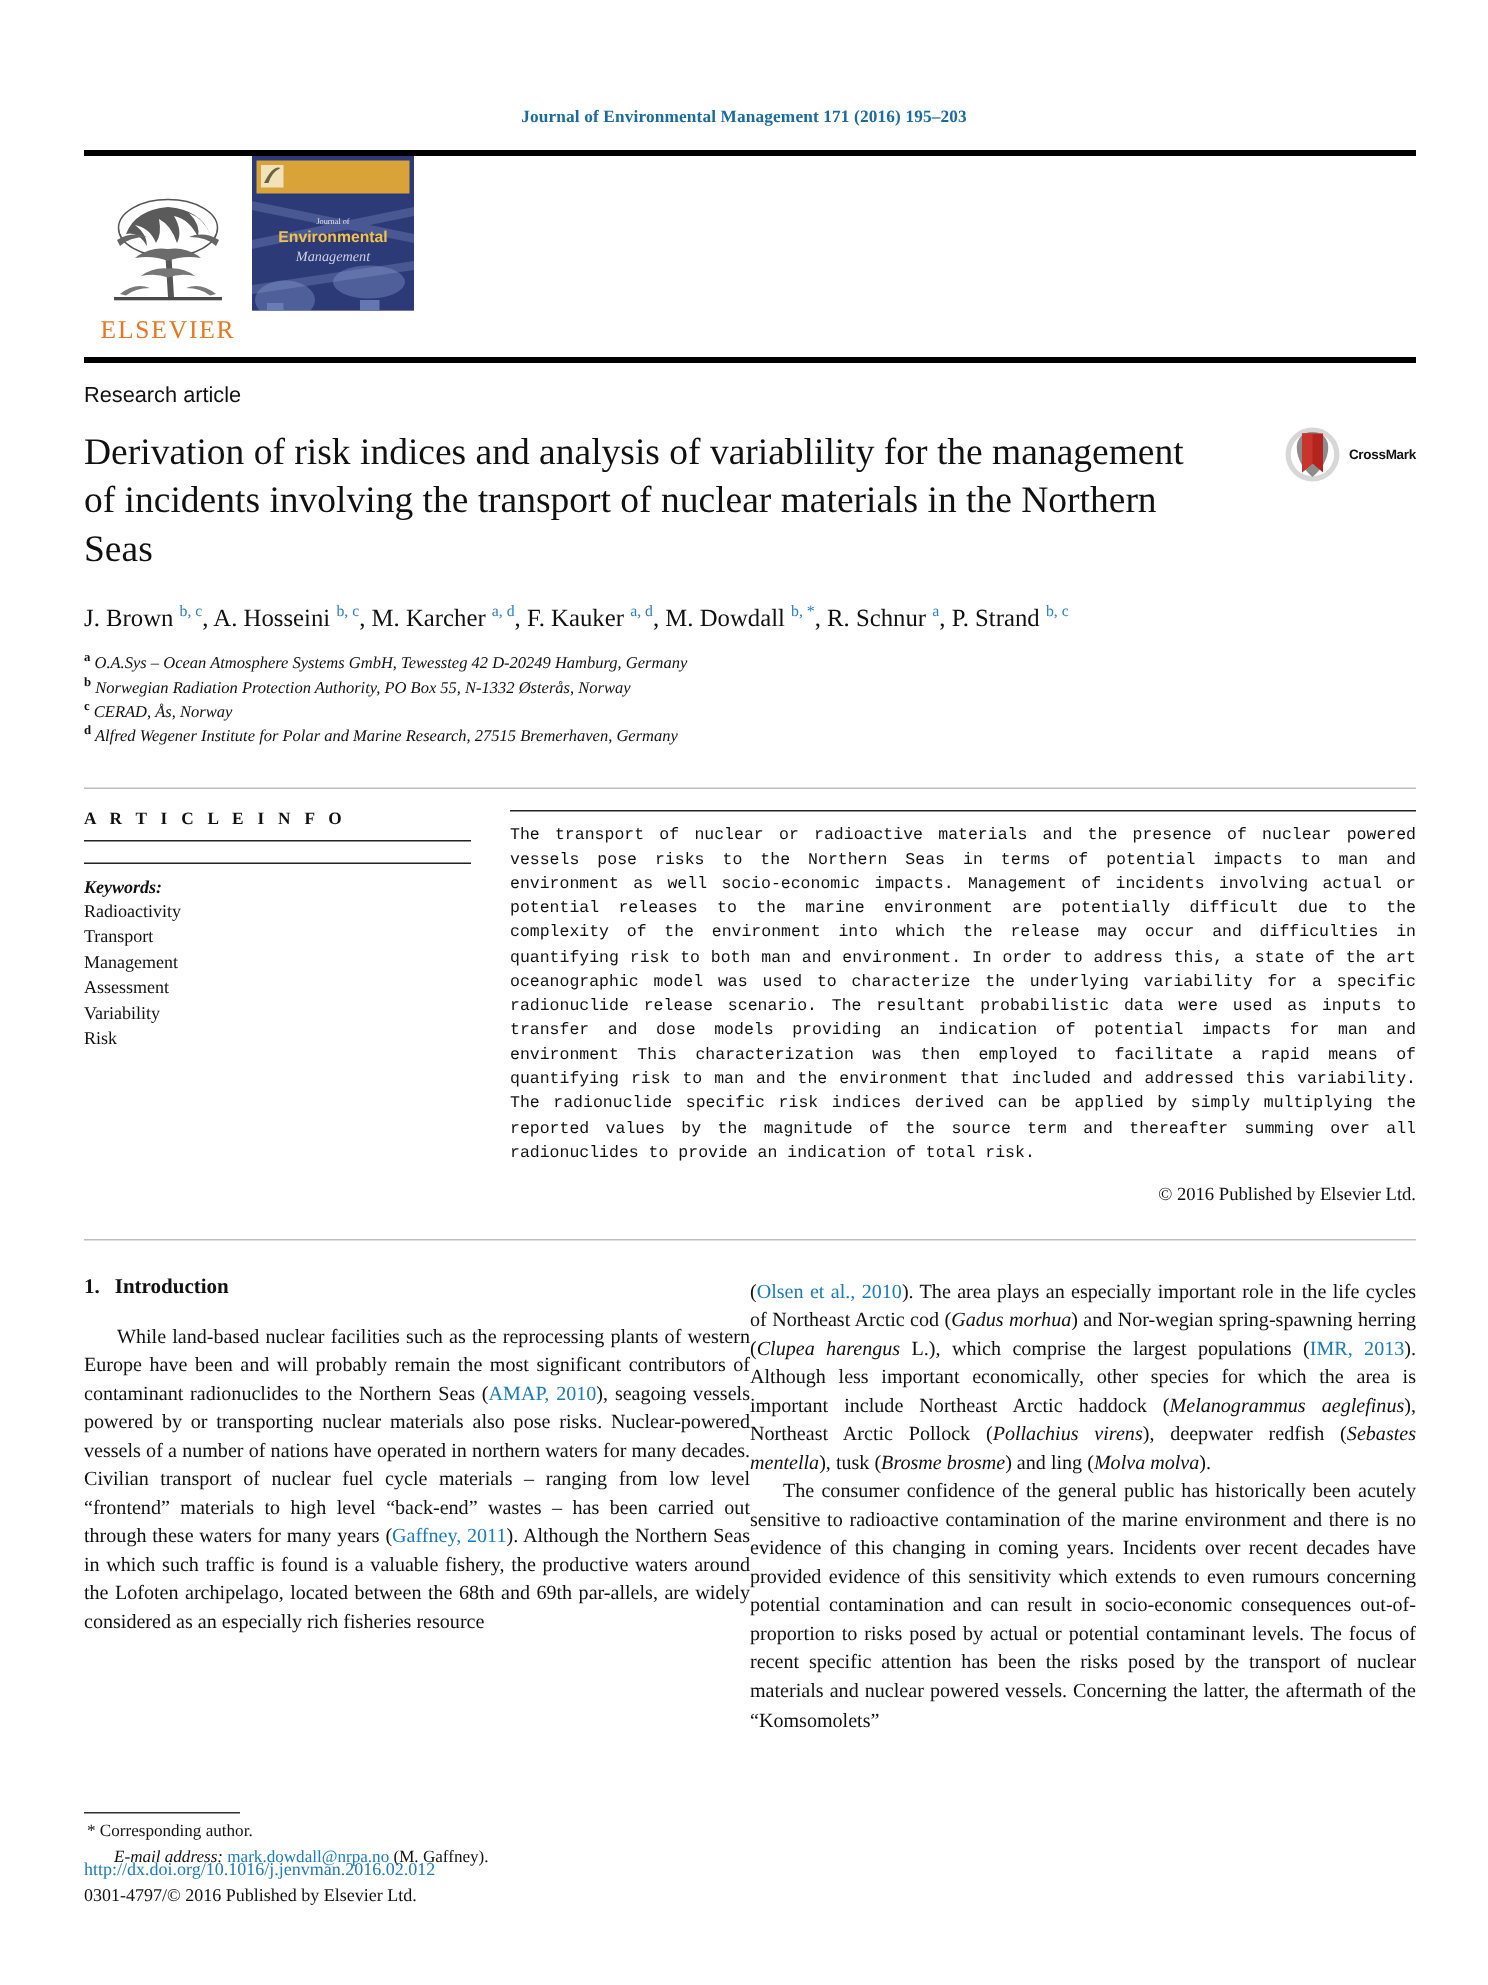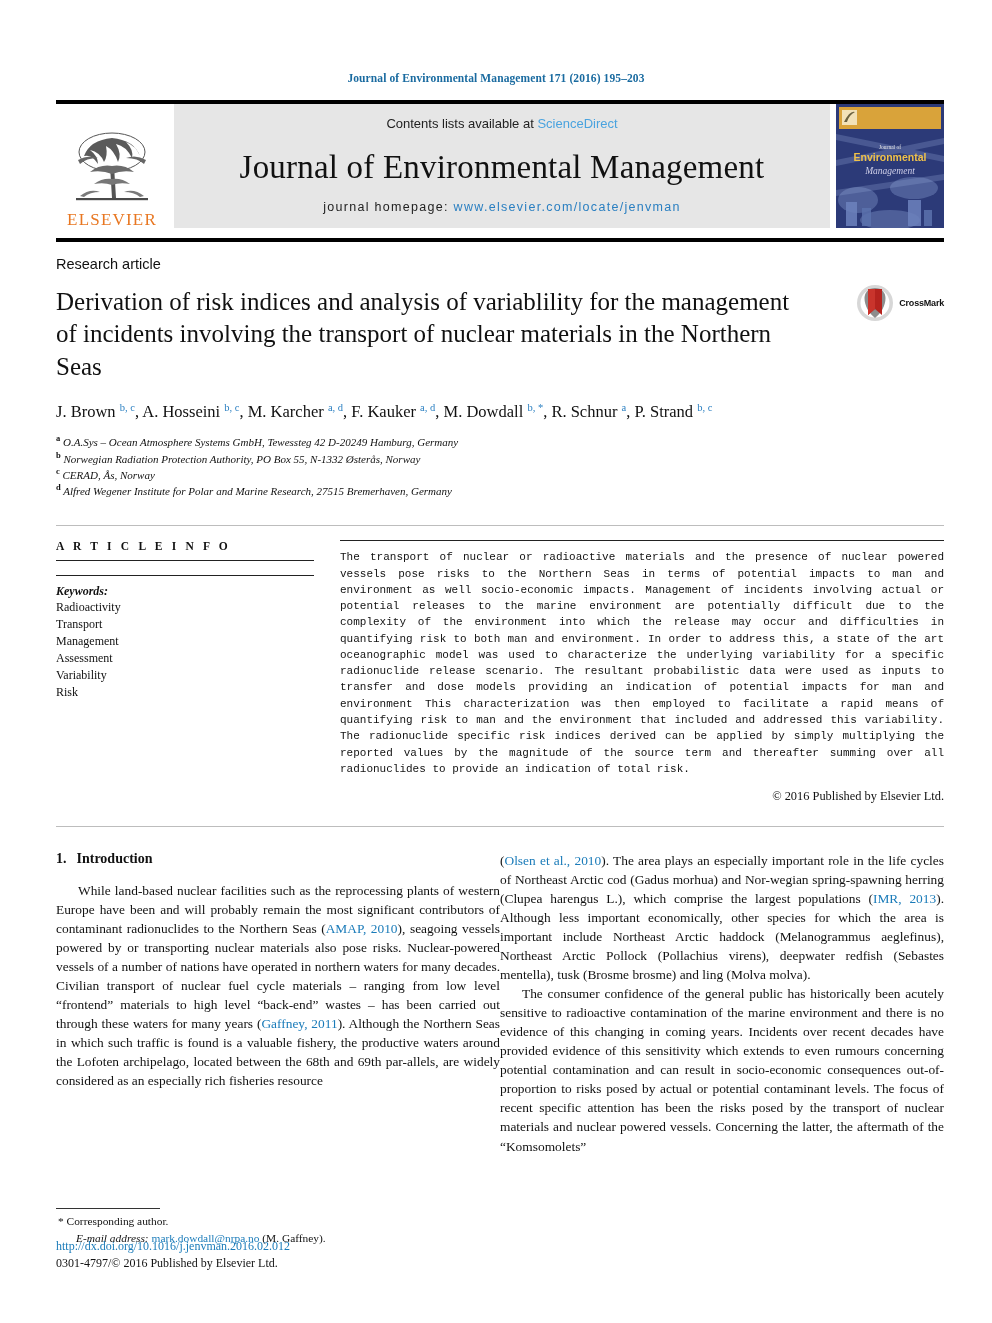--- a/index.html
+++ b/index.html
@@ -93,21 +93,21 @@
     font-family: "Liberation Sans", sans-serif;
     font-size: 12.5px;
     color: #222;
     letter-spacing: 1.3px;
   }
   .homepage-line .hp-url { color: #2a7fc1; }
 
   .cover-thumb {
     width: 108px;
     flex: 0 0 108px;
-    height: 124px;
+    height: 103px;
     position: relative;
     overflow: hidden;
     background: #8b5cf6;
   }
 
   
   .rule-thick {
     margin: 10px 48px 0 56px;
     border-top: 4px solid #000;
   }
@@ -252,21 +252,21 @@
   .para {
     font-family: "Liberation Serif", serif;
     font-size: 13.4px;
     line-height: 1.42;
     text-align: justify;
     color: #111;
     margin: 0;
   }
   .para.indent { text-indent: 22px; }
   .ref-link { color: #1a7bb9; }
-  .sci-name { }
+  .sci-name { font-style: italic; }
 
   
   .footnote-area {
     position: absolute;
     left: 56px;
     top: 1160px;
     width: 412px;
     margin-top: 48px;
   }
   .fn-rule {
@@ -324,29 +324,20 @@
           <path d="M26 46 q10 -8 22 -6 q12 -2 22 6 q-12 -2 -22 2 q-10 -4 -22 -2 Z" fill="#6b6b6b"></path>
           <path d="M30 58 q8 -6 18 -5 q10 -1 18 5 q-10 -2 -18 1 q-8 -3 -18 -1 Z" fill="#777"></path>
           <rect x="12" y="72" width="72" height="2.2" fill="#4a4a4a"></rect>
           <path d="M16 70 q10 -8 20 -4 q-10 0 -16 5 Z" fill="#7a7a7a"></path>
           <path d="M80 70 q-10 -8 -20 -4 q10 0 16 5 Z" fill="#7a7a7a"></path>
         </g>
       </svg>
       <div class="elsevier-word">ELSEVIER</div>
     </div>
 
-    <div class="masthead-center">
-      <div class="contents-line">
-        <span>Contents lists available at </span><span class="sd-link">ScienceDirect</span>
-      </div>
-      <div class="journal-title-big">Journal of Environmental Management</div>
-      <div class="homepage-line">
-        <span>journal homepage: </span><span class="hp-url">www.elsevier.com/locate/jenvman</span>
-      </div>
-    </div>
 
     <div class="cover-thumb">
       <svg width="108" height="124" viewBox="0 0 108 124">
         <rect x="0" y="0" width="108" height="124" fill="#2c3a78"></rect>
         <rect x="3" y="3" width="102" height="22" fill="#d9a33a"></rect>
         <rect x="6" y="6" width="15" height="15" fill="#f2e2b8"></rect>
         <path d="M8 18 q6 -12 11 -10 q-6 3 -8 10 Z" fill="#6b6240"></path>
         <g opacity="0.25" fill="#9fb4e0">
           <path d="M0 30 L108 52 L108 58 L0 36 Z"></path>
           <path d="M0 56 L108 34 L108 40 L0 62 Z"></path>

